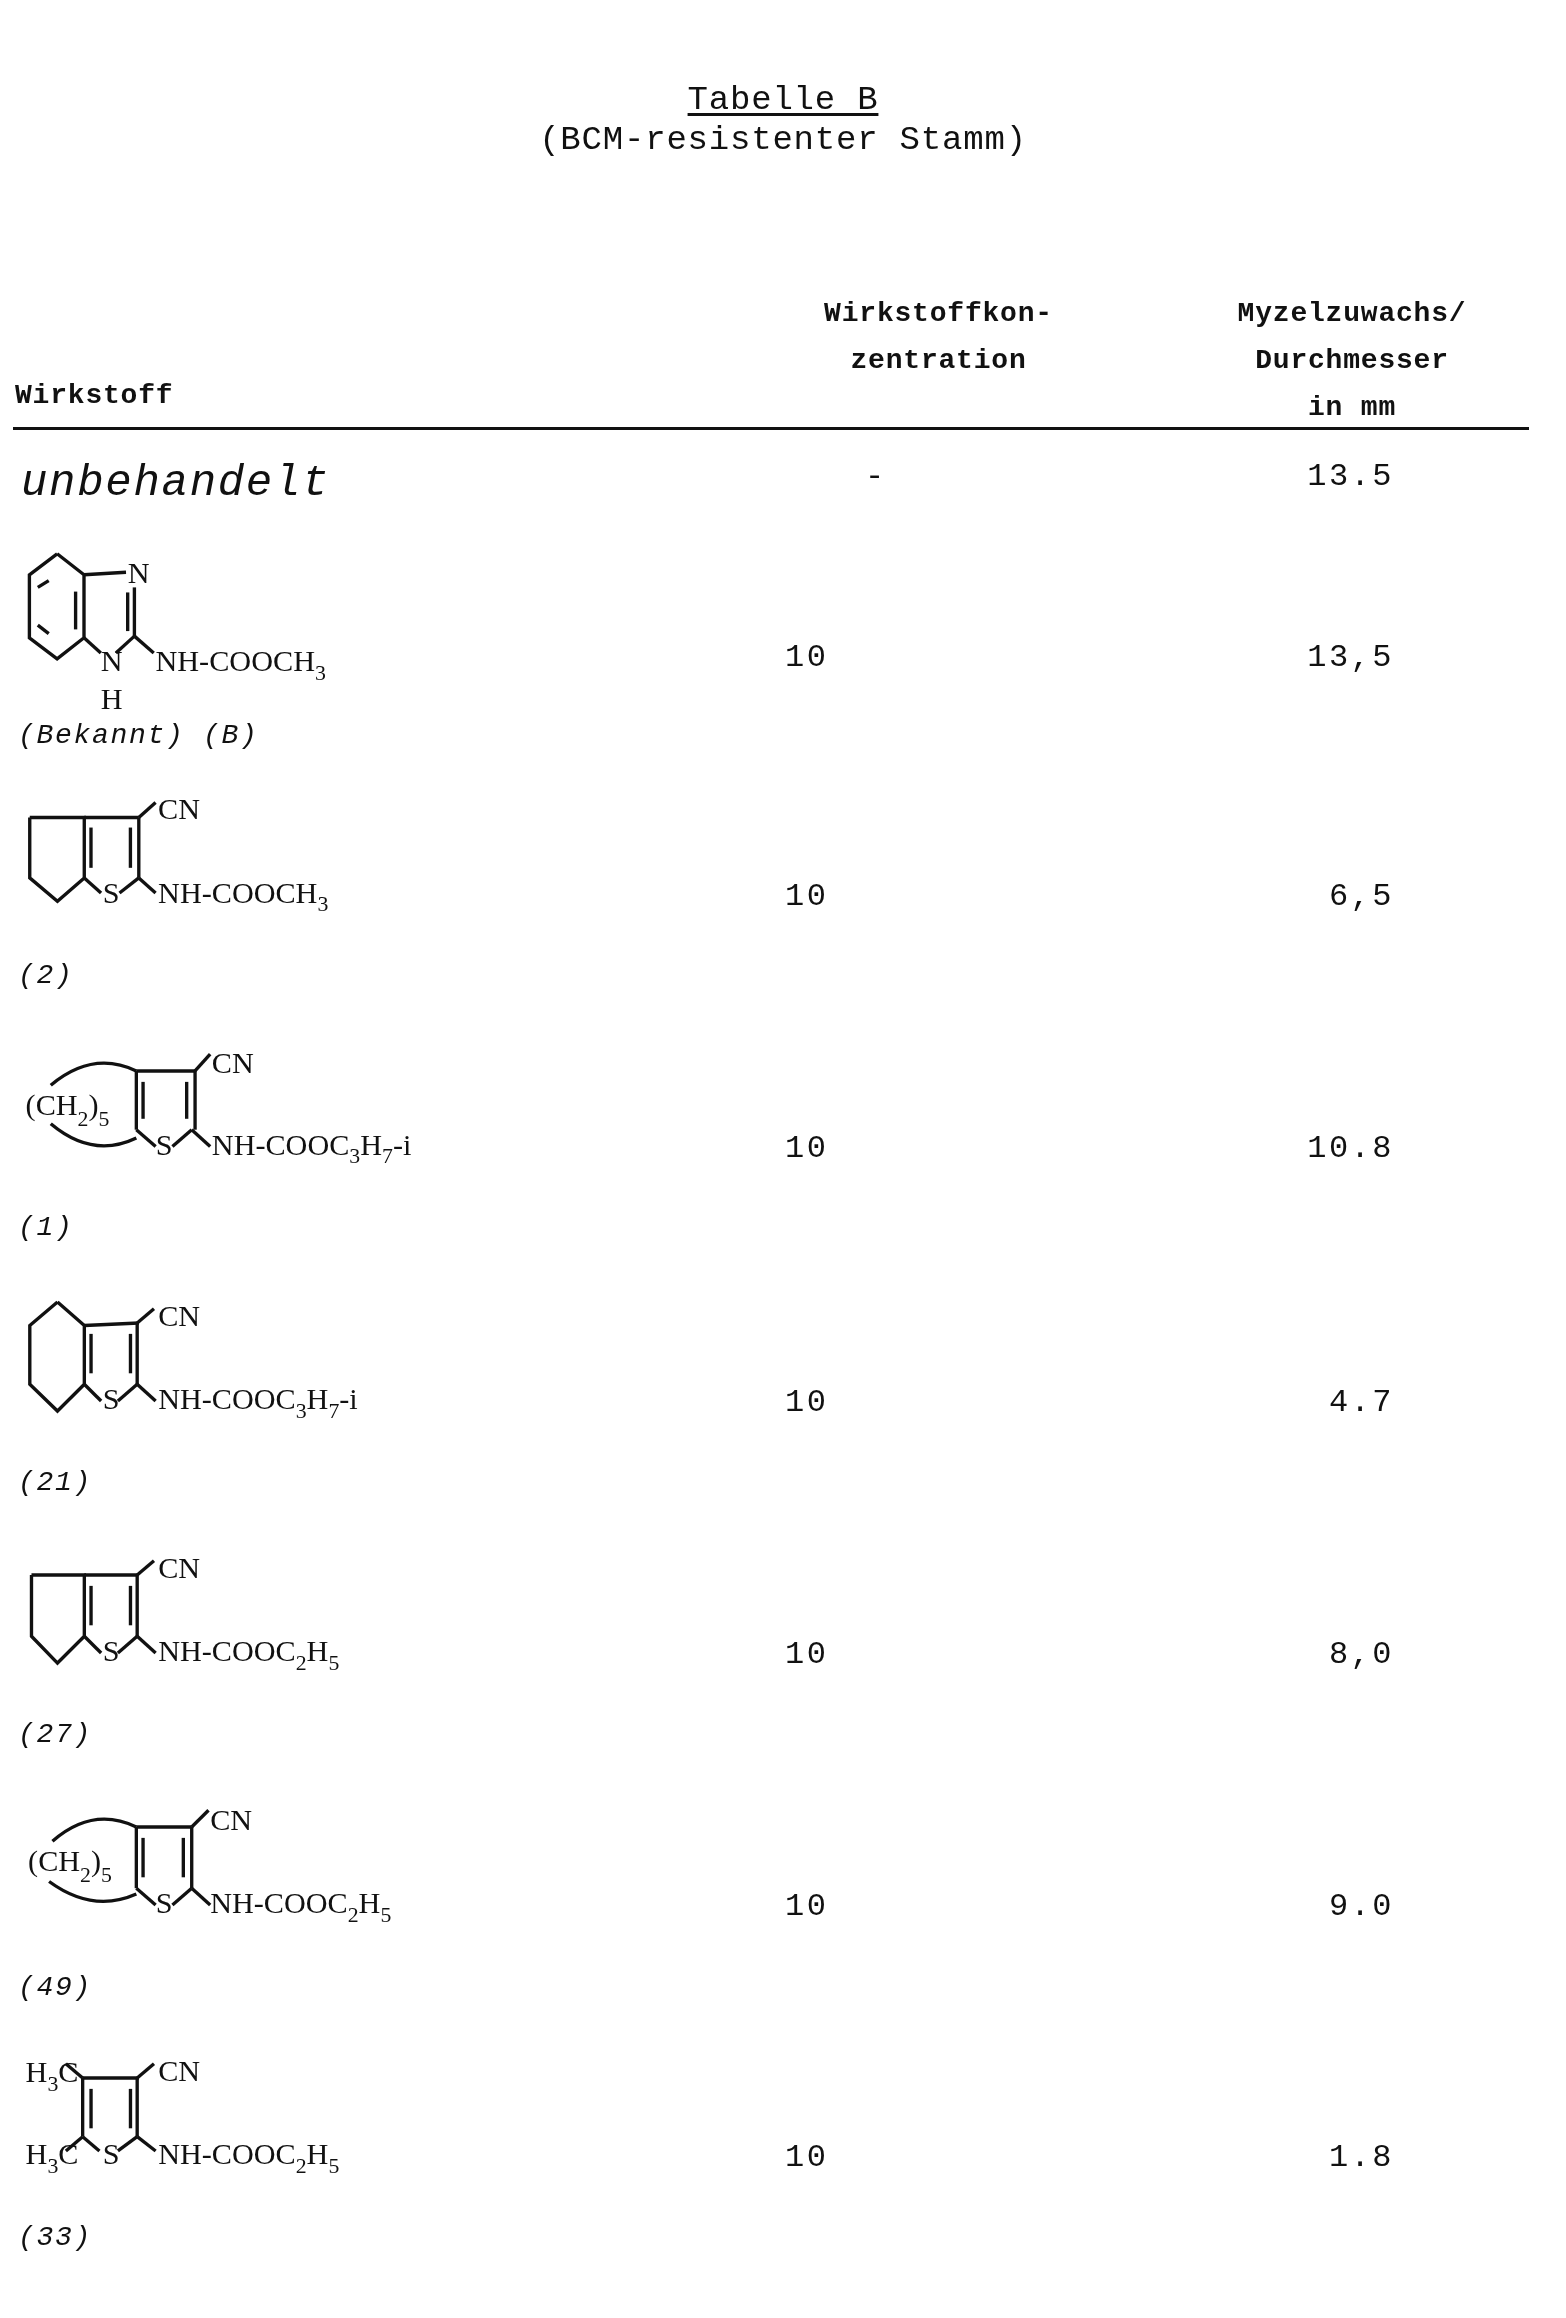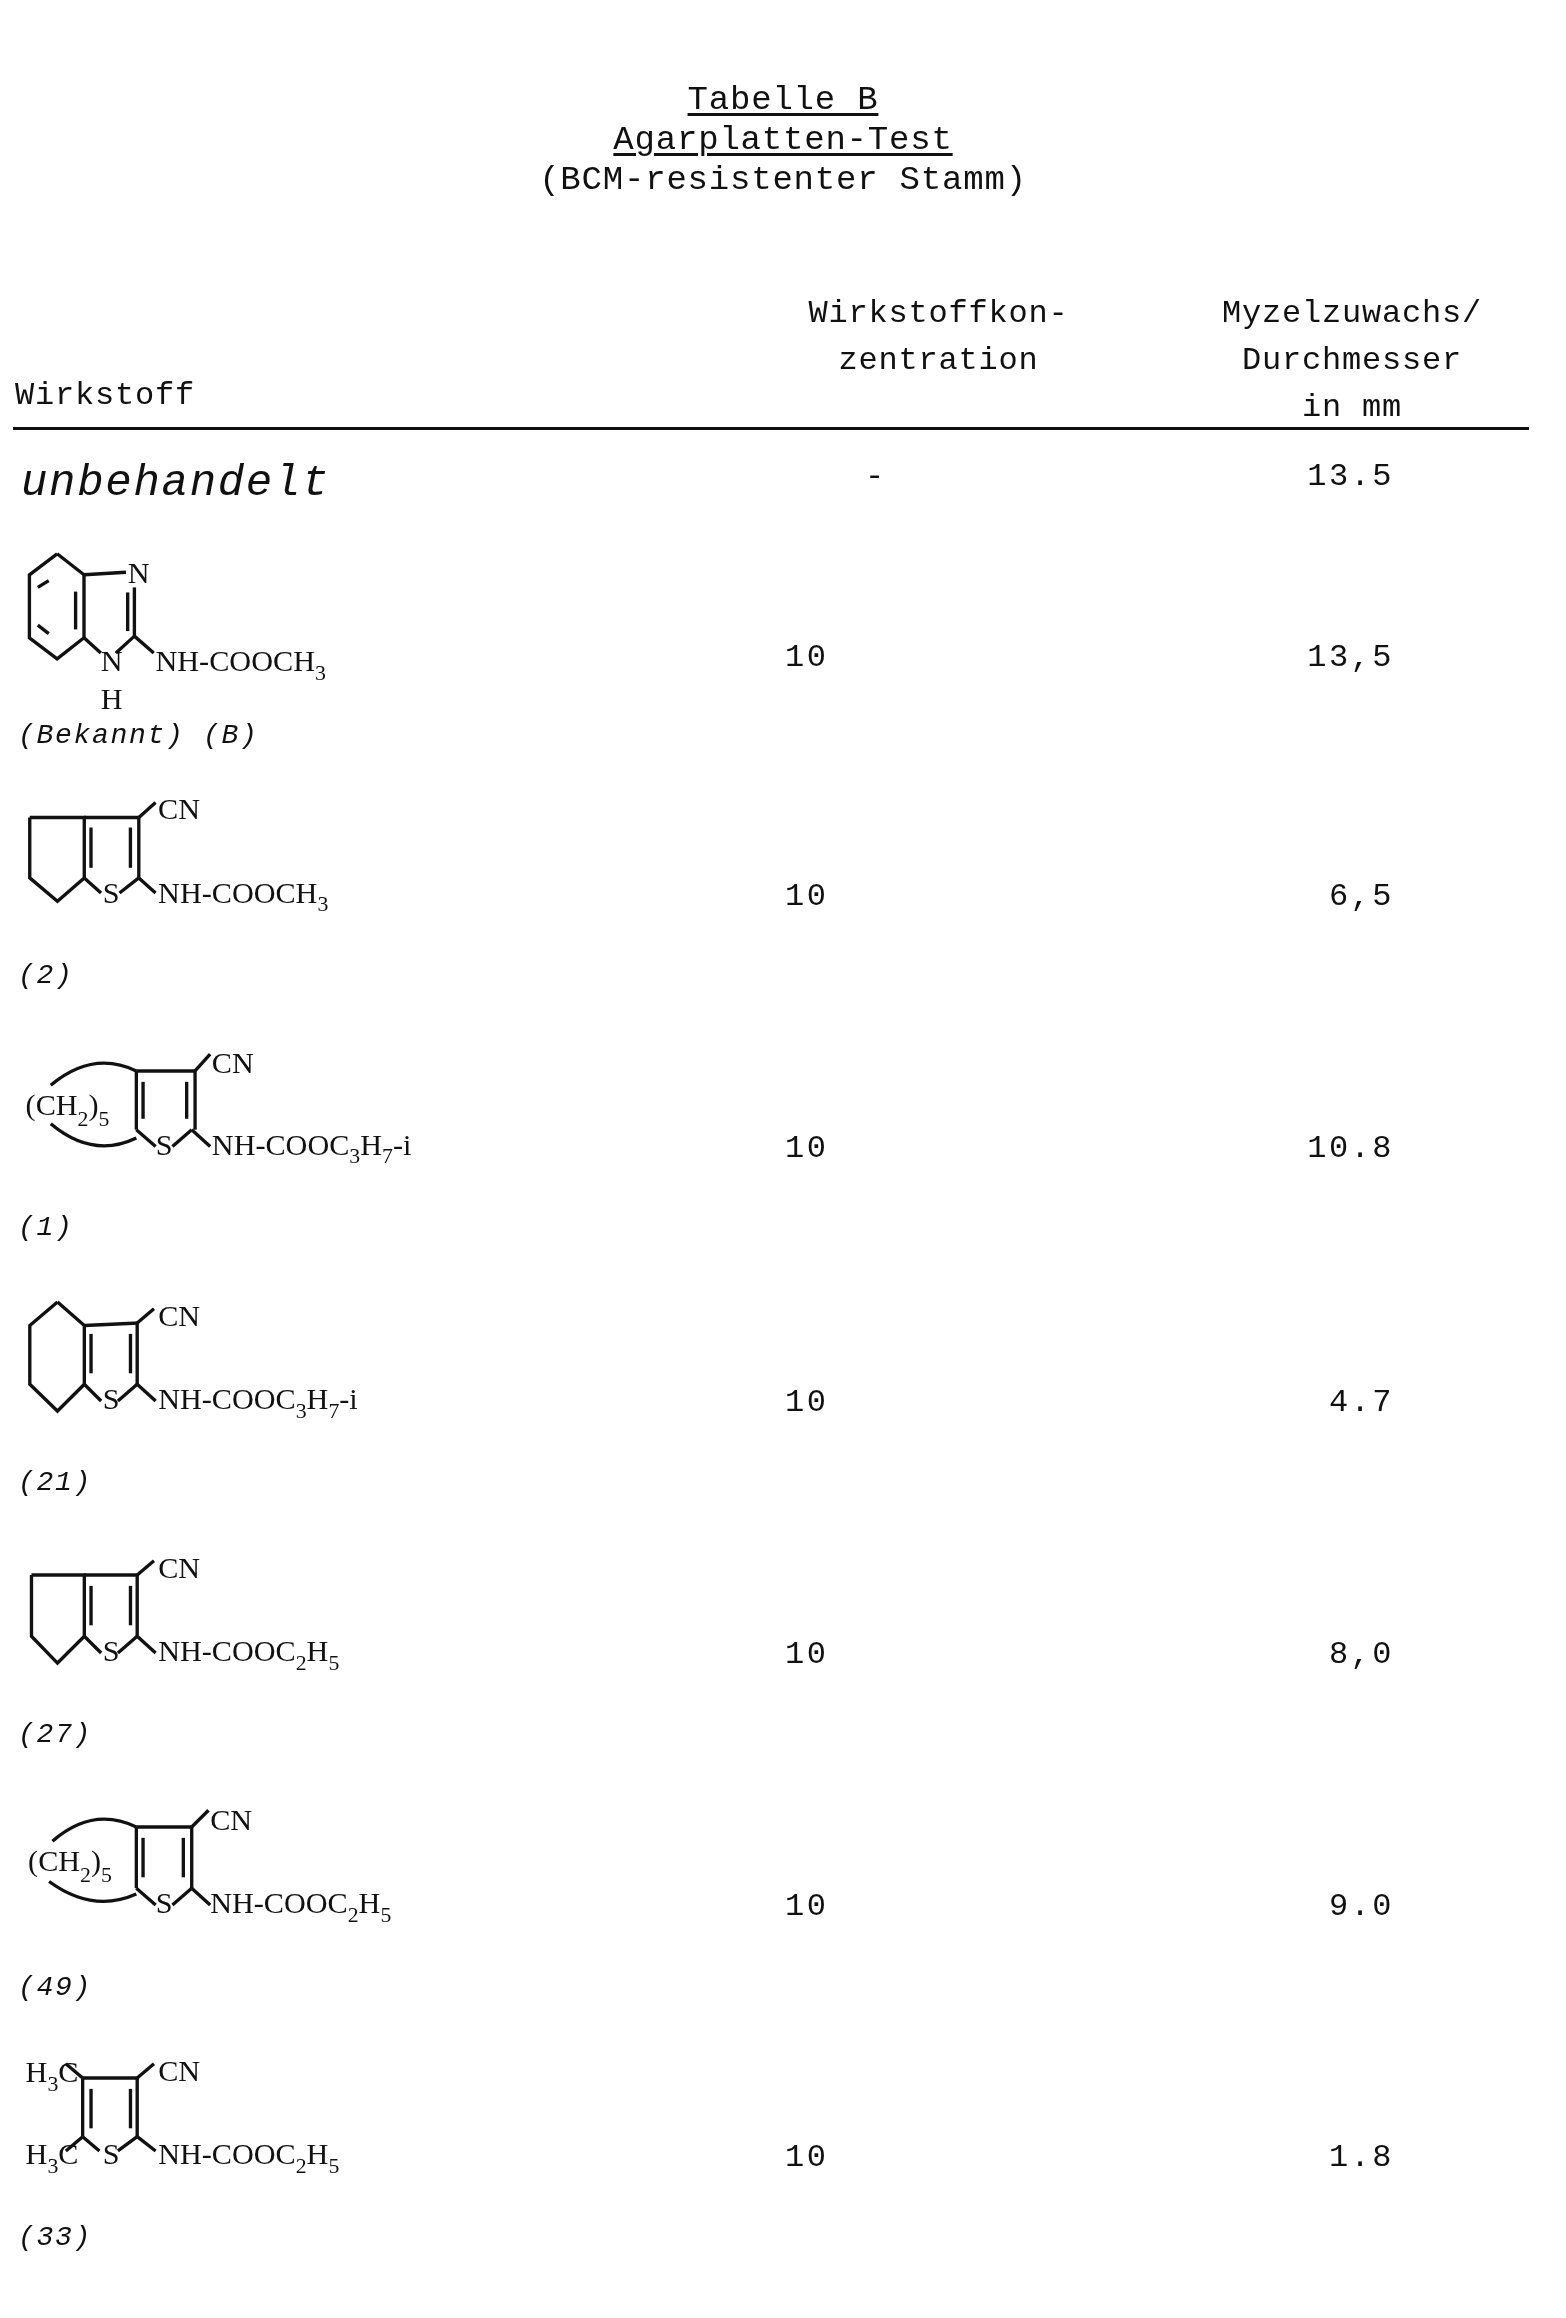--- a/index.html
+++ b/index.html
@@ -4,42 +4,41 @@
 <style>
   html, body { margin: 0; padding: 0; background: #ffffff; }
   body {
     width: 1566px; height: 2319px; position: relative; overflow: hidden;
     font-family: "Liberation Mono", "DejaVu Sans Mono", monospace;
     color: #111111;
   }
   .title-block { position: absolute; left: 0; top: 80px; width: 1566px; text-align: center; }
   .title-line { font-size: 34px; line-height: 40px; letter-spacing: 0.8px; }
   .u { text-decoration: underline; text-decoration-thickness: 2.5px; text-underline-offset: 4.2px; }
-  .hdr { position: absolute; font-size: 32px; line-height: 47px; letter-spacing: 0.8px; }
+  .hdr { position: absolute; font-size: 28px; line-height: 47px; letter-spacing: 0.8px; font-weight: bold; }
   .hdr-wirkstoff { left: 15px; top: 372px; }
   .hdr-konz { left: 779px; top: 290px; text-align: center; width: 319px; }
   .hdr-myzel { left: 1159px; top: 290px; text-align: center; width: 386px; }
   .rule { position: absolute; left: 12.6px; top: 427px; width: 1516px; height: 3.4px; background: #111; }
   .row { position: absolute; left: 0; width: 1566px; }
   .cell-conc, .cell-val { position: absolute; font-size: 32px; letter-spacing: 2.5px; }
   .cell-conc { left: 785px; }
   .cell-val { left: 1234px; width: 160px; text-align: right; }
   .label { position: absolute; left: 18px; font-size: 28px; letter-spacing: 1.7px; font-style: italic; }
   .plain { position: absolute; left: 21px; font-size: 44px; letter-spacing: 1.7px; font-style: italic; }
   svg.struct { position: absolute; left: 0; overflow: visible; }
   svg.struct text { font-family: "Liberation Serif", "DejaVu Serif", serif; font-size: 36px; fill: #111; }
   svg.struct .sub { font-size: 26px; }
   svg.struct line, svg.struct path, svg.struct polyline { stroke: #111; stroke-width: 4; fill: none; }
 </style>
 </head>
 <body>
 
 <div class="title-block">
   <div class="title-line u">Tabelle B</div>
-  <div class="title-line u">Agarplatten-Test</div>
   <div class="title-line">(BCM-resistenter Stamm)</div>
 </div>
 
 <div class="hdr hdr-wirkstoff">Wirkstoff</div>
 <div class="hdr hdr-konz">
   <div>Wirkstoffkon-</div>
   <div>zentration</div>
 </div>
 <div class="hdr hdr-myzel">
   <div>Myzelzuwachs/</div>

